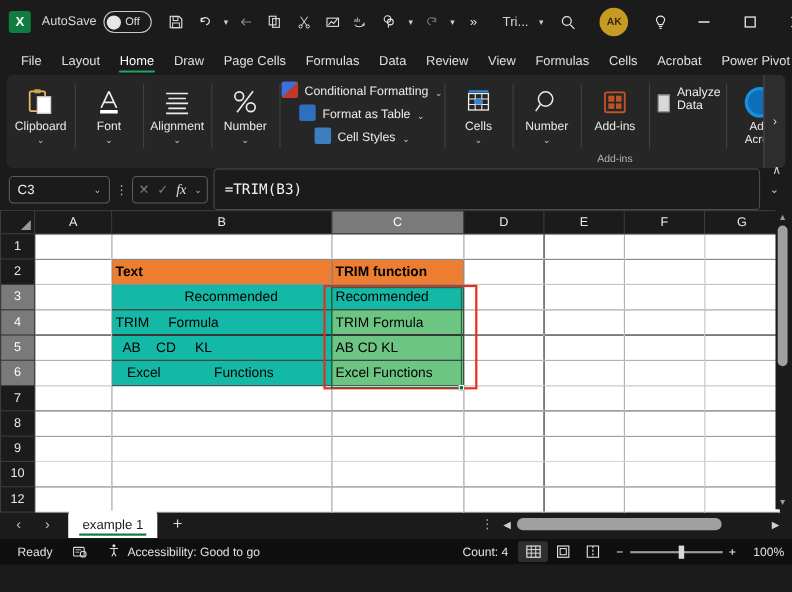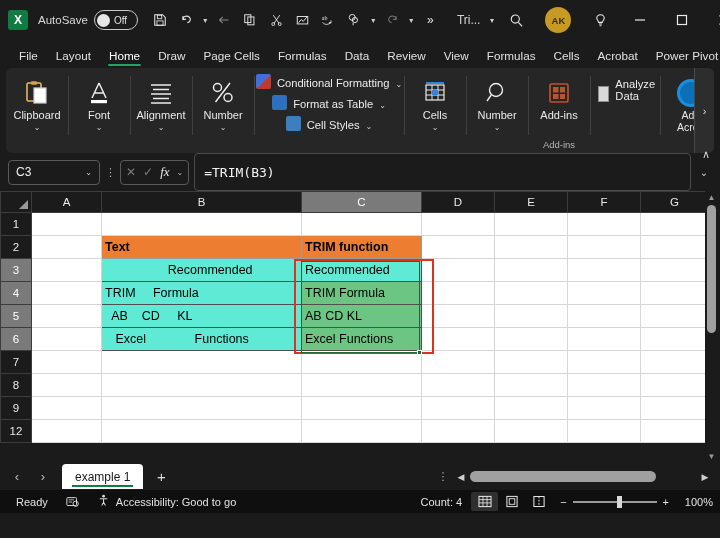--- a/index.html
+++ b/index.html
@@ -153,21 +153,21 @@
   .corner { background:#1b1b1b; border:1px solid #3c3c3c; width:31px; height:21px; position:relative;}
   .corner::after{
     content:""; position:absolute; right:3px; bottom:3px;
     border-left: 9px solid transparent; border-bottom: 9px solid #9a9a9a;
   }
   td.cell {
     background: #ffffff; border: 1px solid #d6d6d6; height: 23px;
     font-size: 12.5px; color: #000; padding: 0 3px; overflow: hidden; white-space: nowrap;
   }
   td.hdrorange { background: #ed7d31; font-weight: bold; color:#000; border:1px solid #9c9c9c; }
-  td.green { background: #5eead4; border:1px solid #4f4f4f; }
+  td.green { background: #14b8a6; border:1px solid #4f4f4f; }
   td.greensel { background: #6cc583; border:1px solid #4f4f4f; }
   td.ctr { text-align: center; }
   .selbox {
     position: absolute; border: 2px solid #e03020; pointer-events: none;
   }
   .activebox {
     position: absolute; border: 1.5px solid #1d6b33; pointer-events: none;
   }
   .fillsq {
     position: absolute; width: 5px; height: 5px; background: #11703a; border:1px solid #fff;
@@ -608,20 +608,30 @@
         <th class="rowhdr">9</th>
         <td class="cell" style="white-space: pre;"></td>
             <td class="cell" style="white-space: pre;"></td>
         <td class="cell" style="white-space: pre;"></td>
             <td class="cell" style="white-space: pre;"></td>
         <td class="cell" style="white-space: pre;"></td>
             <td class="cell" style="white-space: pre;"></td>
         <td class="cell" style="white-space: pre;"></td>
       </tr>
       <tr>
+        <th class="rowhdr">10</th>
+        <td class="cell" style="white-space: pre;"></td>
+            <td class="cell" style="white-space: pre;"></td>
+        <td class="cell" style="white-space: pre;"></td>
+            <td class="cell" style="white-space: pre;"></td>
+        <td class="cell" style="white-space: pre;"></td>
+            <td class="cell" style="white-space: pre;"></td>
+        <td class="cell" style="white-space: pre;"></td>
+      </tr>
+      <tr>
         <th class="rowhdr">12</th>
         <td class="cell" style="white-space: pre;"></td>
             <td class="cell" style="white-space: pre;"></td>
         <td class="cell" style="white-space: pre;"></td>
             <td class="cell" style="white-space: pre;"></td>
         <td class="cell" style="white-space: pre;"></td>
             <td class="cell" style="white-space: pre;"></td>
         <td class="cell" style="white-space: pre;"></td>
       </tr>
     </tbody>

